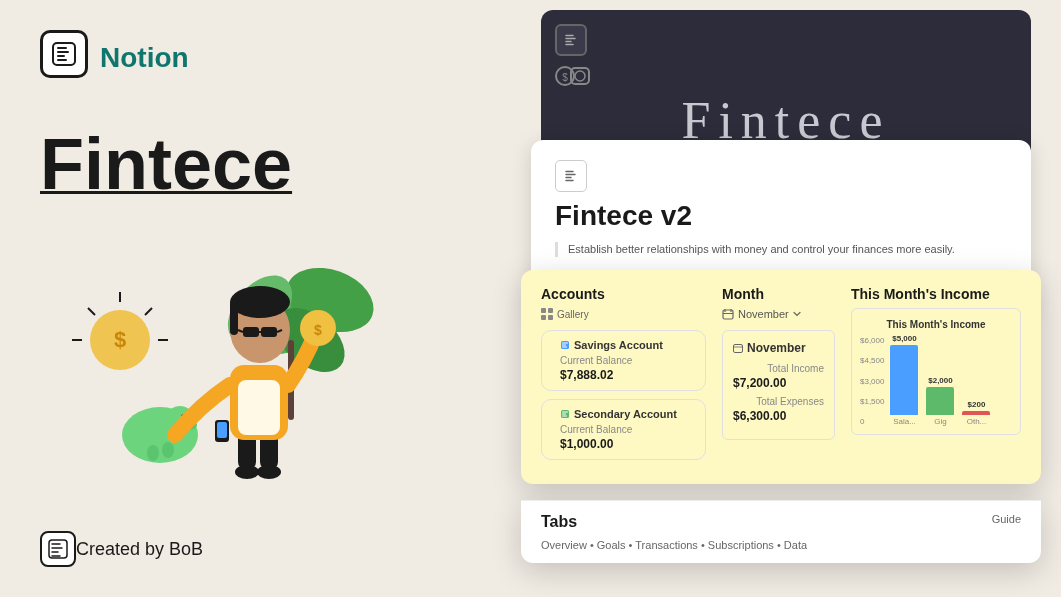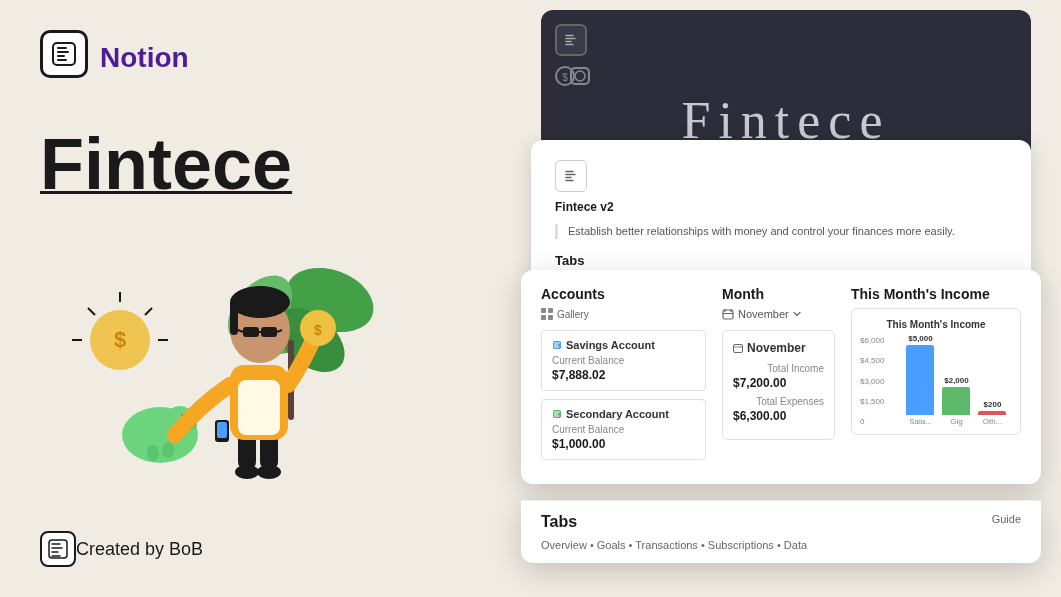--- a/index.html
+++ b/index.html
@@ -35,21 +35,21 @@
       border-radius: 10px;
       display: flex;
       align-items: center;
       justify-content: center;
       background: white;
     }
 
     .notion-title {
       font-size: 28px;
       font-weight: 700;
-      color: #4c1d95;
+      color: #0f766e;
       margin-top: 8px;
     }
 
     .fintece-heading {
       font-size: 72px;
       font-weight: 900;
       color: #1a1a1a;
       text-decoration: underline;
       text-decoration-thickness: 3px;
       margin-bottom: 20px;
@@ -129,21 +129,21 @@
       left: 10px;
       width: 500px;
       background: white;
       border-radius: 12px;
       box-shadow: 0 4px 20px rgba(0,0,0,0.15);
       z-index: 2;
       padding: 20px 24px 16px;
     }
 
     .page-title {
-      font-size: 12px;
+      font-size: 28px;
       font-weight: 700;
       color: #1a1a1a;
       margin-bottom: 10px;
     }
 
     .page-description {
       font-size: 11px;
       color: #555;
       line-height: 1.4;
       border-left: 3px solid #ddd;
@@ -163,21 +163,21 @@
       color: #666;
       margin-bottom: 0;
     }
 
     
     .card-front {
       position: absolute;
       top: 260px;
       left: 0;
       width: 520px;
-      background: #ffffff;
+      background: #fef9c3;
       border-radius: 12px;
       box-shadow: 0 8px 30px rgba(0,0,0,0.18);
       z-index: 3;
       padding: 16px 20px 16px;
     }
 
     .dashboard-grid {
       display: flex;
       gap: 16px;
     }
@@ -199,22 +199,22 @@
       display: flex;
       align-items: center;
       gap: 4px;
       font-size: 10px;
       color: #666;
       margin-bottom: 10px;
     }
 
     .account-card {
       border: 1px solid #e0e0e0;
-      border-radius: 4px;
-      padding: 8px 10px;
+      border-radius: 10px;
+      padding: 8px 18px;
       margin-bottom: 8px;
     }
 
     .account-name {
       font-size: 11px;
       font-weight: 600;
       color: #333;
       display: flex;
       align-items: center;
       gap: 4px;
@@ -304,21 +304,21 @@
       text-align: center;
     }
 
     .y-axis {
       display: flex;
       flex-direction: column;
       justify-content: space-between;
       height: 90px;
       font-size: 8px;
       color: #888;
-      margin-right: 18px;
+      margin-right: 2px;
     }
 
     .bar-group {
       display: flex;
       flex-direction: column;
       align-items: center;
       gap: 2px;
     }
 
     .bar {

